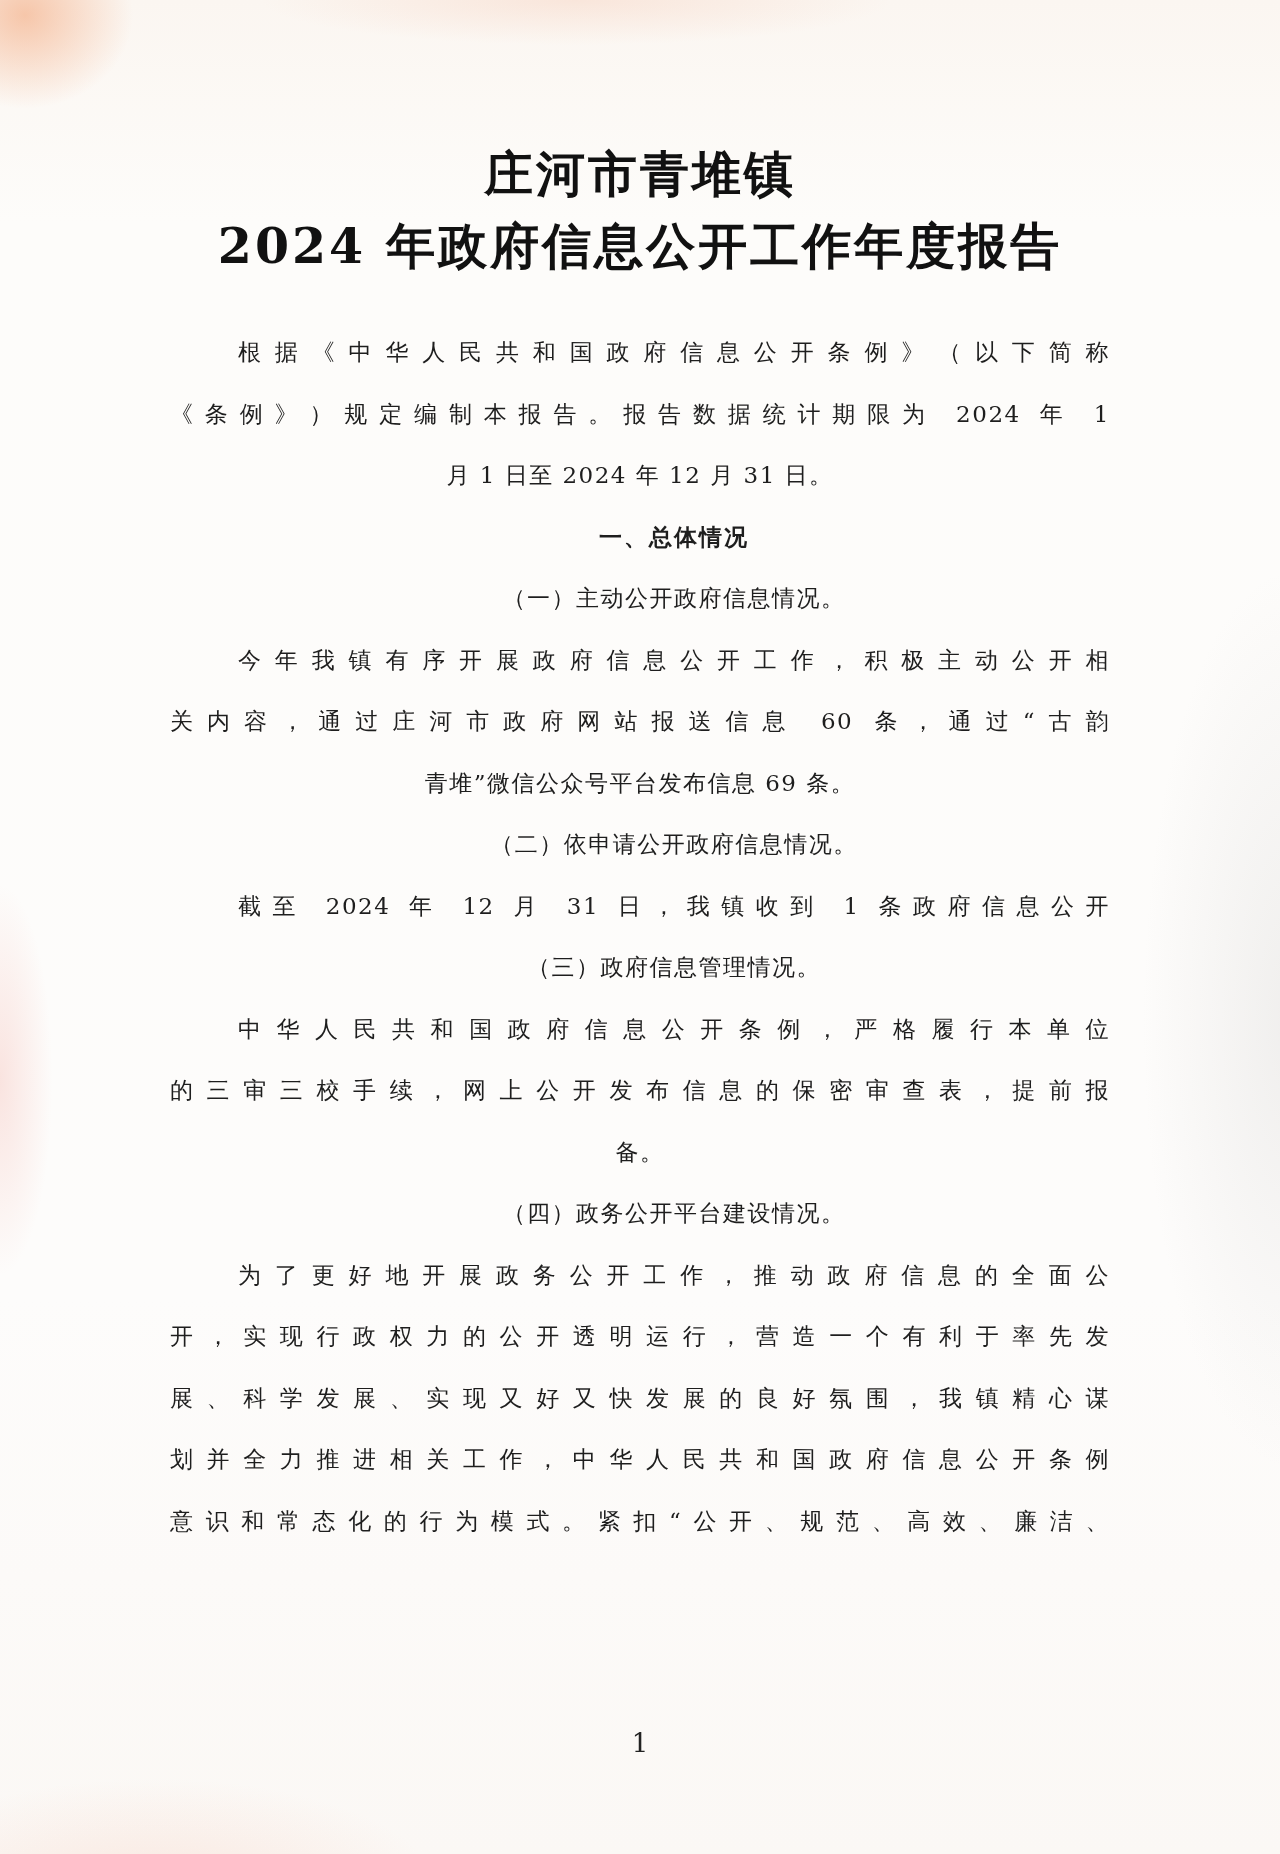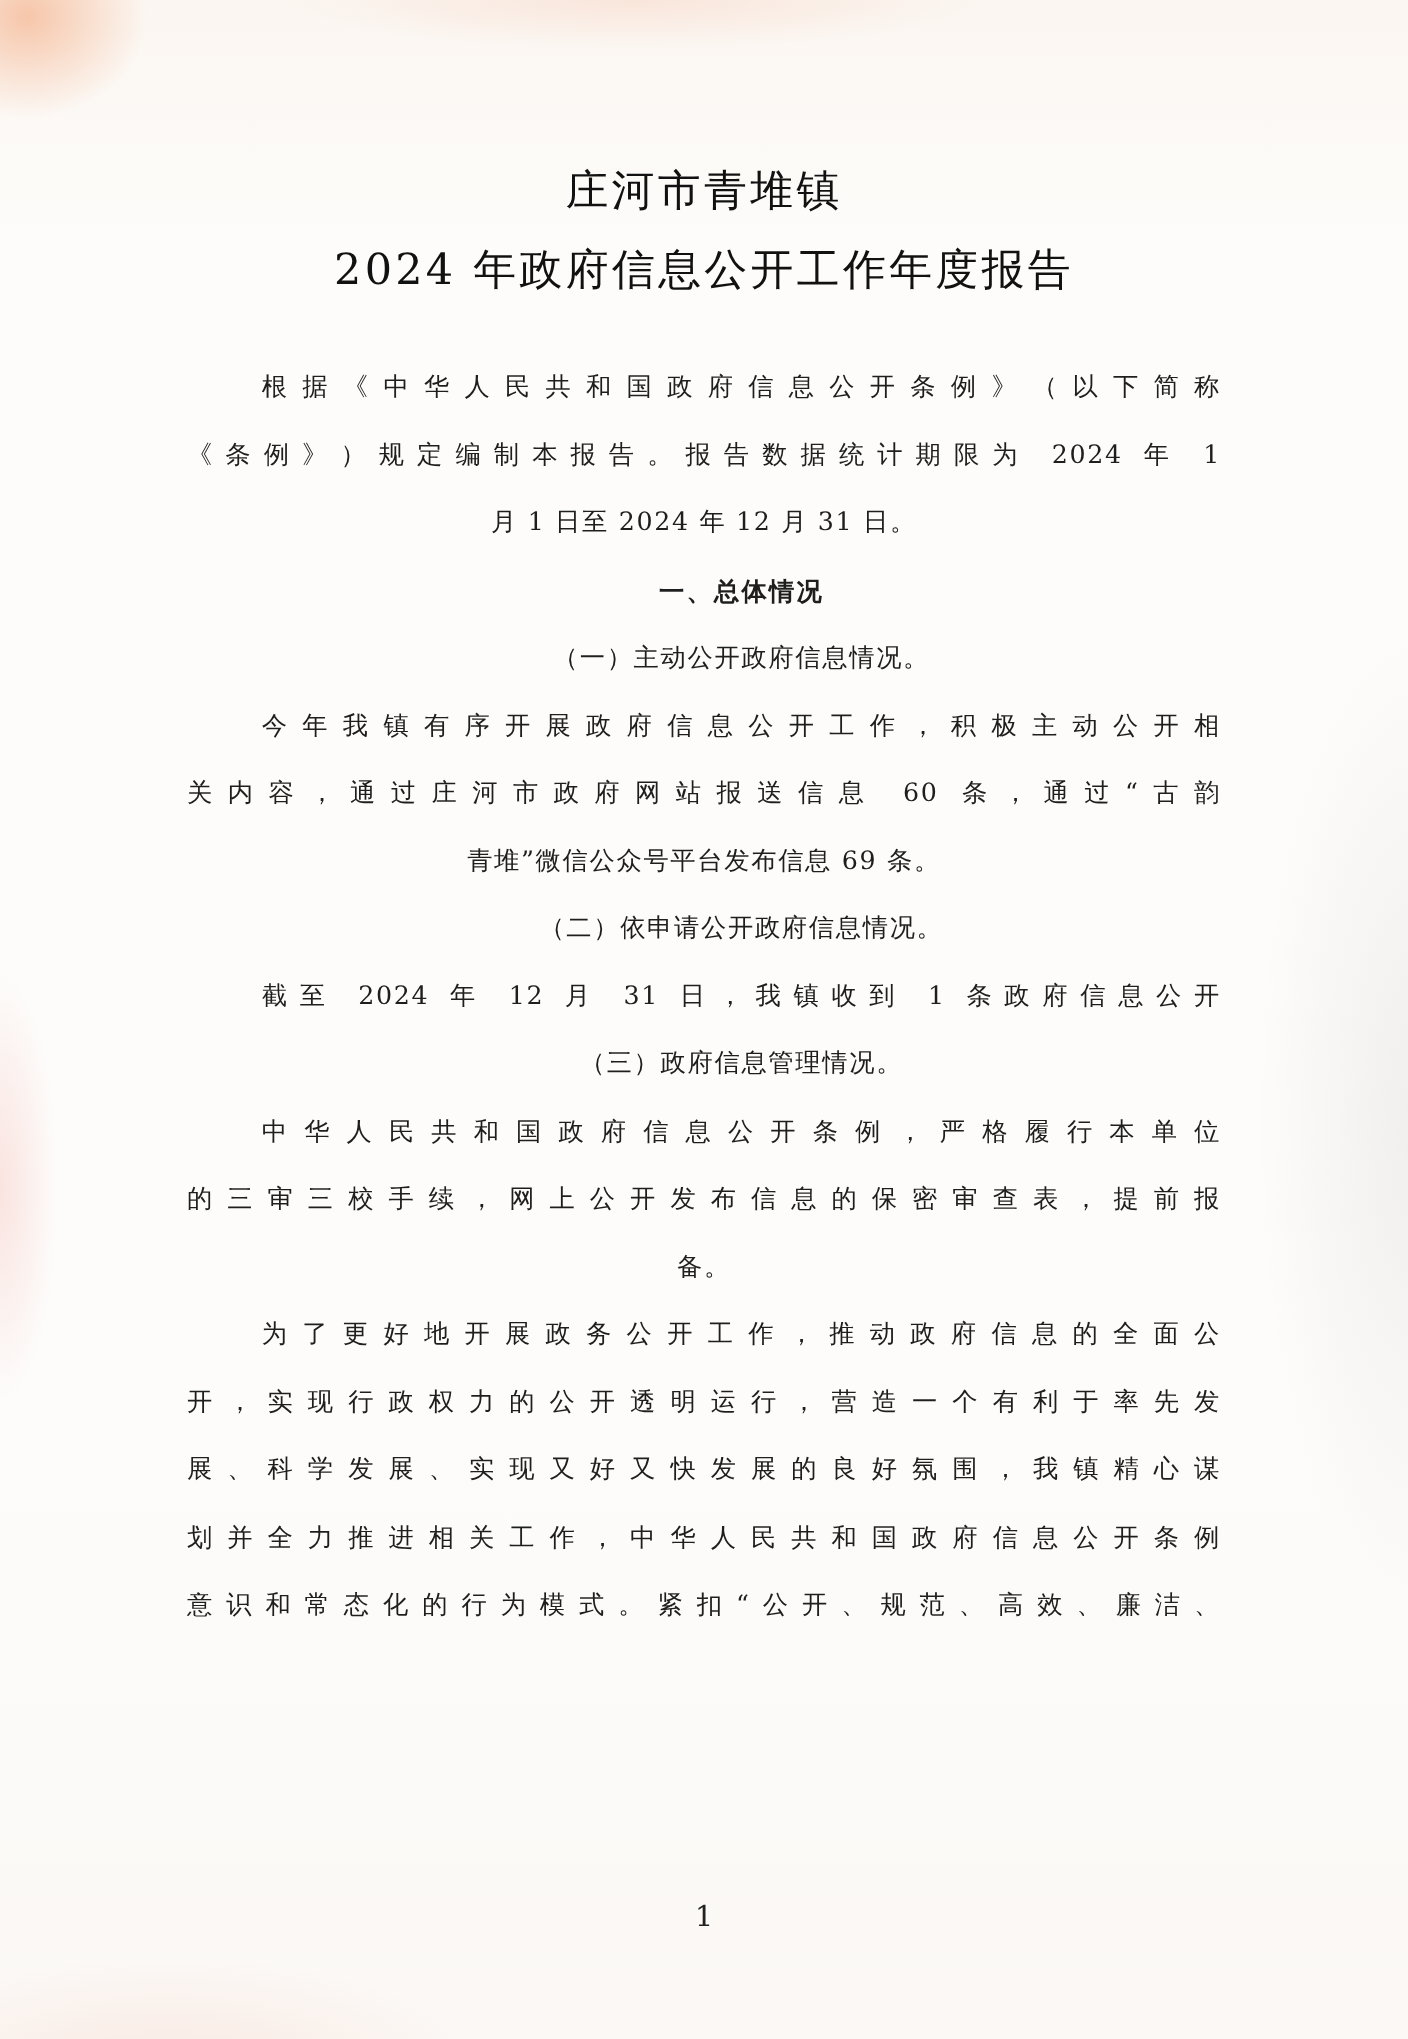--- a/index.html
+++ b/index.html
@@ -19,22 +19,22 @@
       radial-gradient(70px 260px at 0px 1080px, rgba(242,170,160,0.30), rgba(242,170,160,0) 75%),
       radial-gradient(380px 150px at 12% 102%, rgba(245,195,175,0.30), rgba(245,195,175,0) 75%),
       radial-gradient(200px 600px at 101% 55%, rgba(200,198,196,0.25), rgba(200,198,196,0) 75%),
       linear-gradient(180deg, #fbf6f1 0%, #fdfcfa 12%, #fdfcfb 70%, #fbf8f5 100%);
   }
   .title-block{
     padding-top:138px;
     text-align:center;
   }
   .title-line{
-    font-size:39px;
-    font-weight:400;
+    font-size:49px;
+    font-weight:700;
     line-height:72px;
     letter-spacing:3px;
     color:#111;
   }
   .body-block{
     margin-top:40px;
     padding:0 170px;
     font-size:23px;
     color:#1e1e1e;
   }
@@ -83,20 +83,21 @@
       <div class="text-line indent">（一）主动公开政府信息情况。</div>
       <div class="text-line indent fill">今年我镇有序开展政府信息公开工作，积极主动公开相</div>
       <div class="text-line fill">关内容，通过庄河市政府网站报送信息 60 条，通过“古韵</div>
       <div class="text-line">青堆”微信公众号平台发布信息 69 条。</div>
       <div class="text-line indent">（二）依申请公开政府信息情况。</div>
       <div class="text-line indent fill">截至 2024 年 12 月 31 日，我镇收到 1 条政府信息公开</div>
       <div class="text-line indent">（三）政府信息管理情况。</div>
       <div class="text-line indent fill">中华人民共和国政府信息公开条例，严格履行本单位</div>
       <div class="text-line fill">的三审三校手续，网上公开发布信息的保密审查表，提前报</div>
       <div class="text-line">备。</div>
+      <div class="text-line indent">（四）政务公开平台建设情况。</div>
       <div class="text-line indent fill">为了更好地开展政务公开工作，推动政府信息的全面公</div>
       <div class="text-line fill">开，实现行政权力的公开透明运行，营造一个有利于率先发</div>
       <div class="text-line fill">展、科学发展、实现又好又快发展的良好氛围，我镇精心谋</div>
       <div class="text-line fill">划并全力推进相关工作，中华人民共和国政府信息公开条例</div>
       <div class="text-line fill">意识和常态化的行为模式。紧扣“公开、规范、高效、廉洁、</div>
     </div>
 
   <div class="page-number">1</div>
 
 </div>

